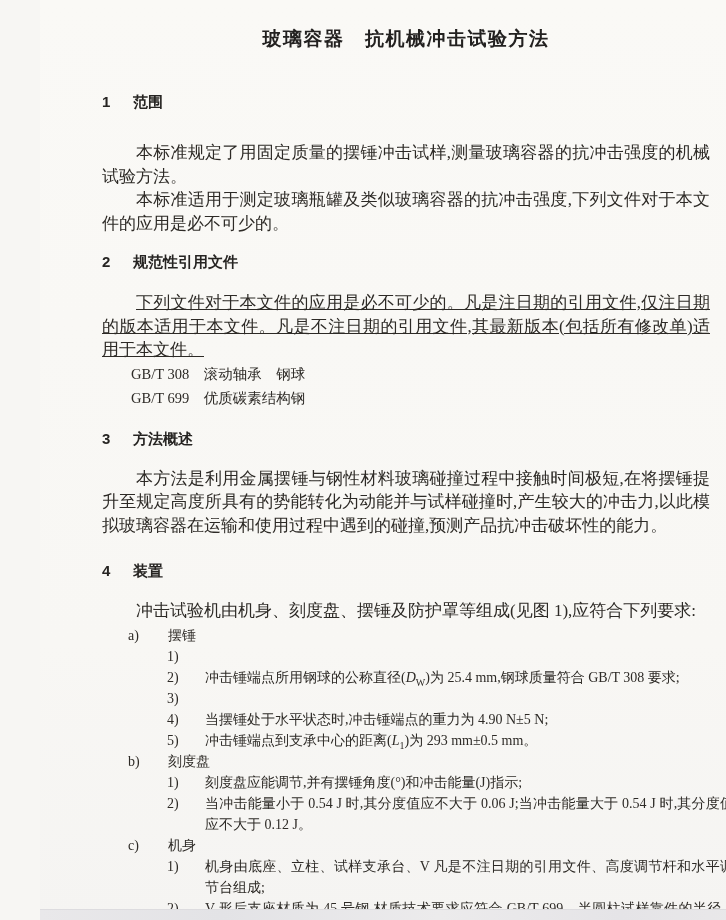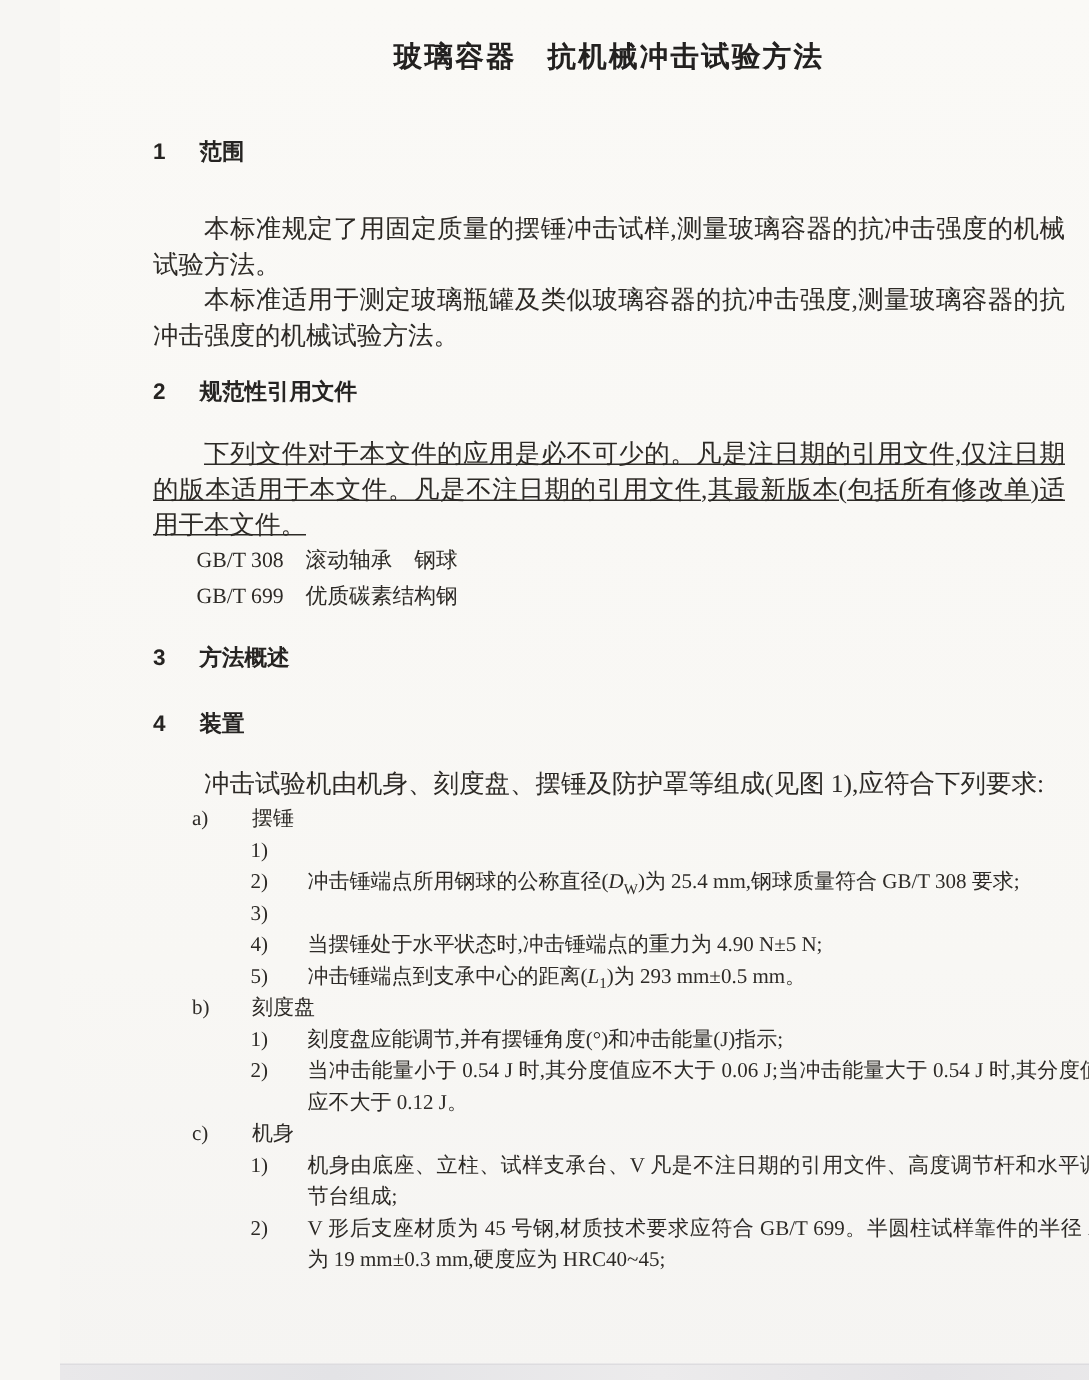--- a/index.html
+++ b/index.html
@@ -92,34 +92,35 @@
 <div class="page">
   <div class="content">
 
     <div class="doc-title">玻璃容器　抗机械冲击试验方法</div>
 
     <div class="sec-heading h1">
       <span class="sec-num">1</span>
       <span>范围</span>
     </div>
     <p class="body-para first-para">本标准规定了用固定质量的摆锤冲击试样,测量玻璃容器的抗冲击强度的机械试验方法。</p>
-    <p class="body-para">本标准适用于测定玻璃瓶罐及类似玻璃容器的抗冲击强度,测量玻璃容器的抗冲击强度的机械试验方法。</p>
+    <p class="body-para">本标准适用于测定玻璃瓶罐及类似玻璃容器的抗冲击强度,下列文件对于本文件的应用是必不可少的。</p>
 
     <div class="sec-heading h2">
       <span class="sec-num">2</span>
       <span>规范性引用文件</span>
     </div>
     <p class="body-para" style="margin-top:19px;text-decoration:underline;">下列文件对于本文件的应用是必不可少的。凡是注日期的引用文件,仅注日期的版本适用于本文件。凡是不注日期的引用文件,其最新版本(包括所有修改单)适用于本文件。</p>
     <div class="ref-line">GB/T 308　滚动轴承　钢球</div>
     <div class="ref-line">GB/T 699　优质碳素结构钢</div>
 
     <div class="sec-heading h3">
       <span class="sec-num">3</span>
       <span>方法概述</span>
     </div>
+    <p class="body-para" style="margin-top:18px;">本方法是利用金属摆锤与钢性材料玻璃碰撞过程中接触时间极短,在将摆锤提升至规定高度所具有的势能转化为动能并与试样碰撞时,产生较大的冲击力,以此模拟玻璃容器在运输和使用过程中遇到的碰撞,预测产品抗冲击破坏性的能力。</p>
 
     <div class="sec-heading h4">
       <span class="sec-num">4</span>
       <span>装置</span>
     </div>
     <p class="body-para intro-para">冲击试验机由机身、刻度盘、摆锤及防护罩等组成(见图 1),应符合下列要求:</p>
 
     <div class="group-row first">
       <span class="group-label">a)</span>
       <span>摆锤</span>

